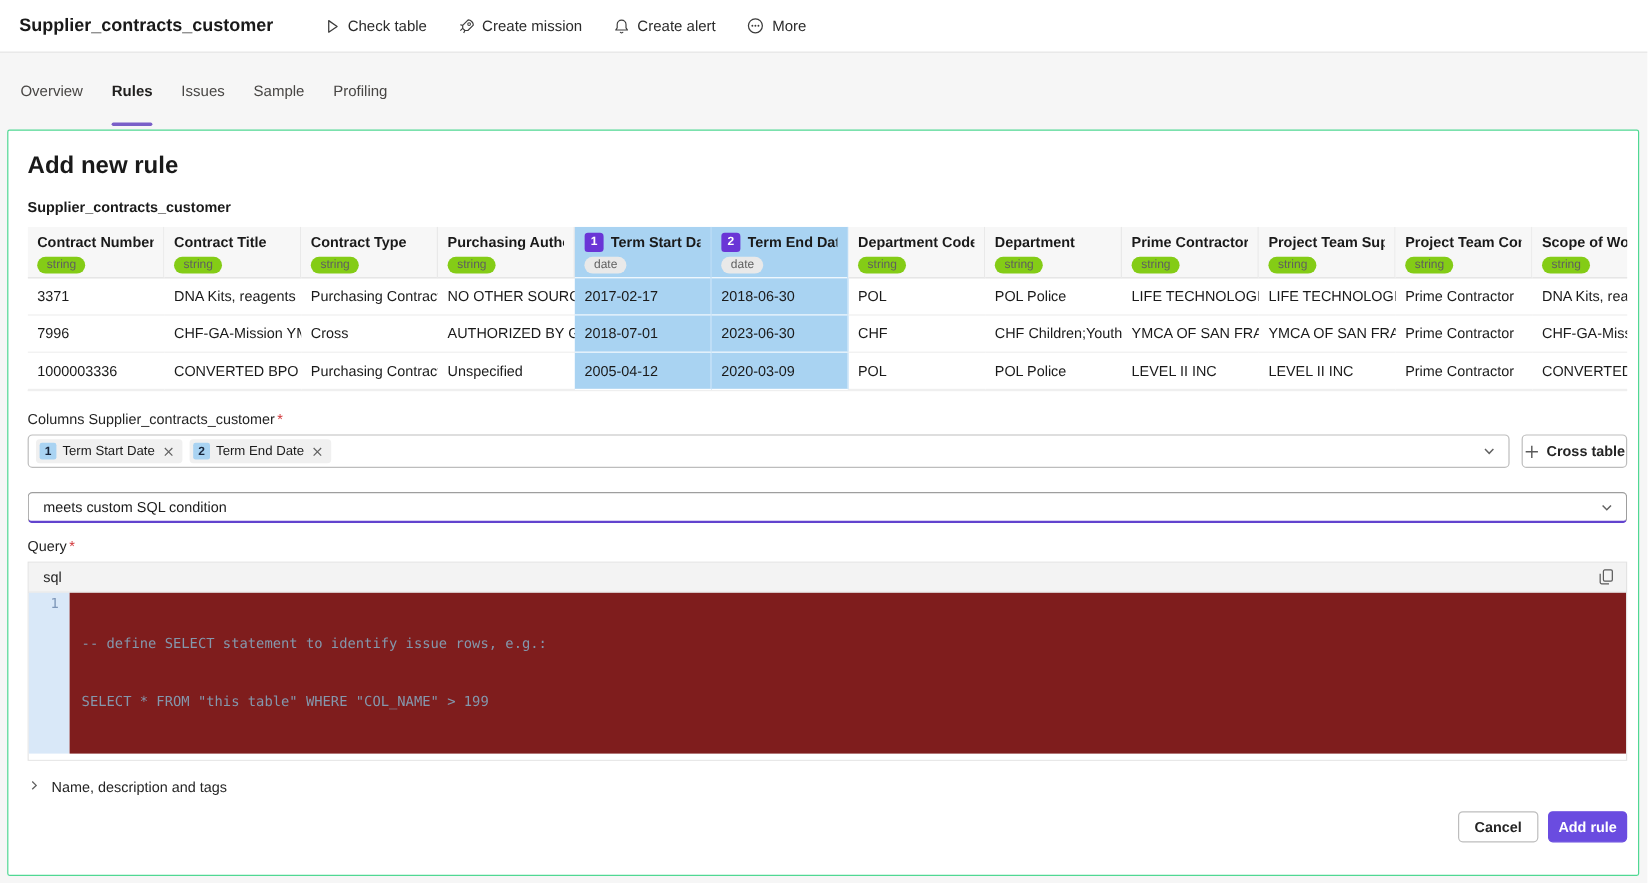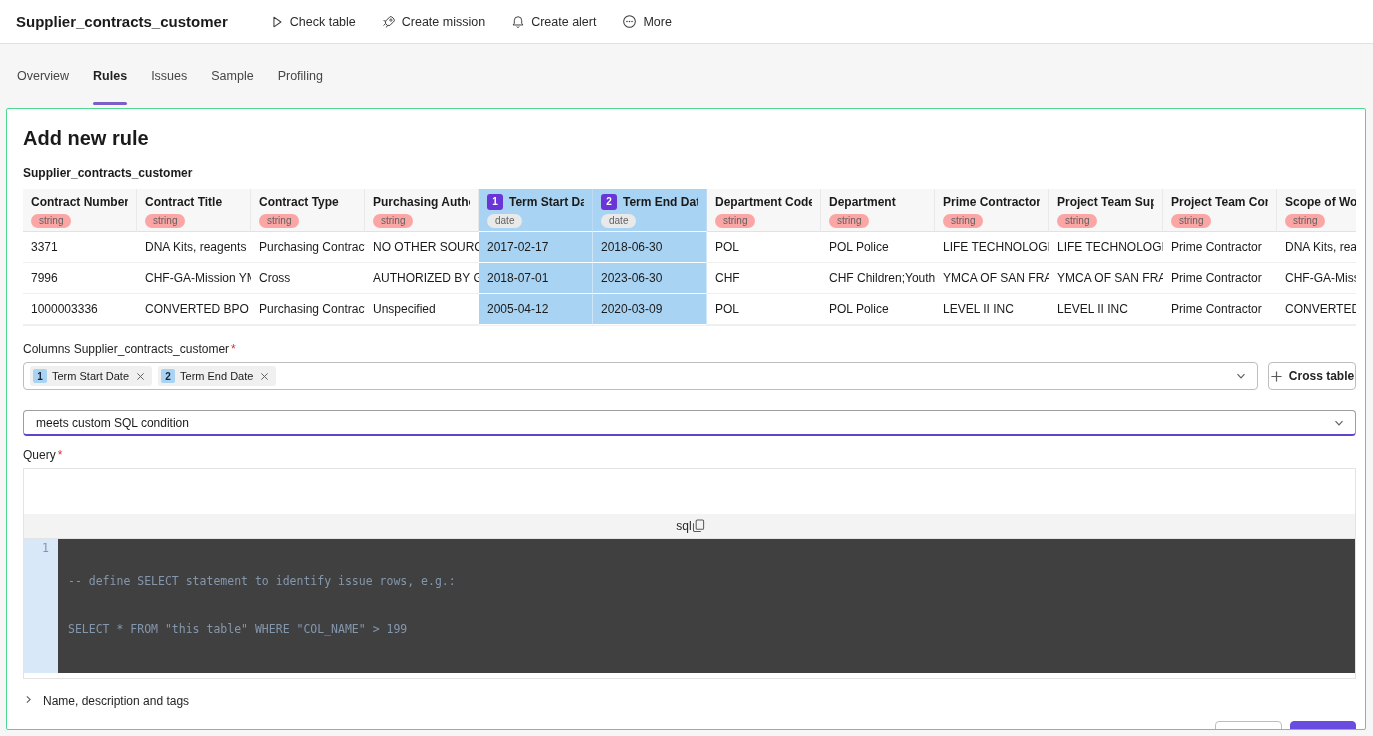--- a/index.html
+++ b/index.html
@@ -25,21 +25,21 @@
   .h2 { font-size:20px; font-weight:700; margin-top:8px; color:#1a1a1a; }
   .tname { font-size:12px; font-weight:700; margin-top:16px; }
 
   
   .preview { margin-top:9px; overflow:hidden; white-space:nowrap; border-bottom:1px solid #efefef; }
   .prow { display:flex; width:1400px; }
   .hcell { width:114px; flex:0 0 114px; background:#f7f7f7; padding:4px 8px 3px; border-right:1px solid #e9e9e9; border-bottom:1px solid #e2e2e2; overflow:hidden; cursor:pointer; }
   .hcell.sel { background:var(--selblue,#a9d3f2); border-right-color:#bcdcf5; border-bottom-color:#fff; }
   .hname { font-size:12px; font-weight:700; color:#1a1a1a; display:flex; align-items:center; gap:6px; overflow:hidden; height:17px; }
   .badge { width:16px; height:16px; flex:0 0 16px; border-radius:3px; background:var(--badge,#6a35d6); color:#fff; font-size:10px; font-weight:700; display:flex; align-items:center; justify-content:center; }
-  .tpill { display:inline-block; margin-top:2px; background:#fca5a5; color:#5f5f5f; font-size:10px; line-height:14px; padding:0 8px; border-radius:8px; }
+  .tpill { display:inline-block; margin-top:2px; background:#84cc16; color:#5f5f5f; font-size:10px; line-height:14px; padding:0 8px; border-radius:8px; }
   .hcell.sel .tpill { background:#e9e9e9; }
   .cell { width:114px; flex:0 0 114px; padding:8px 8px; font-size:12px; color:#1a1a1a; border-bottom:1px solid #efefef; overflow:hidden; }
   .cell.sel { background:var(--selblue,#a9d3f2); border-bottom-color:#fff; border-right:1px solid #cfe6f8; }
 
   
   .flabel { font-size:12px; color:#242424; margin-top:16px; }
   .flabel2 { font-size:12px; color:#242424; margin-top:12px; }
   .req { color:var(--red,#d13438); margin-left:2px; }
   .selrow { display:flex; gap:10px; margin-top:6px; height:28px; }
   .mselect { flex:1; border:1px solid #bdbdbd; border-radius:4px; display:flex; align-items:center; padding:0 30px 0 6px; gap:6px; position:relative; background:#fff; cursor:pointer; }
@@ -47,26 +47,26 @@
   .chipbadge { width:14px; height:14px; background:var(--selblue,#a9d3f2); border-radius:2px; font-size:10px; font-weight:700; display:flex; align-items:center; justify-content:center; color:#17243a; }
   .chipx { display:flex; align-items:center; padding-left:2px; cursor:pointer; }
   .chev { position:absolute; right:10px; top:50%; transform:translateY(-50%); display:flex; }
   .crossbtn { width:88px; border:1px solid #bdbdbd; border-radius:4px; background:#fff; font-family:"Liberation Sans",sans-serif; font-size:12px; font-weight:600; color:#242424; display:flex; align-items:center; justify-content:center; gap:6px; cursor:pointer; }
   .cselect { margin-top:20px; margin-right:0; border:1px solid #9e9e9e; border-bottom:2px solid var(--accent,#6243ce); border-radius:4px; height:26px; display:flex; align-items:center; padding:0 30px 0 12px; font-size:12px; position:relative; background:#fff; cursor:pointer;text-align:right; }
   .note { font-size:12px; margin-top:13px; color:#242424; }
   .note b { font-weight:700; }
 
   
   .editor { margin-top:6px; border:1px solid #e3e3e3; }
-  .ed-head { height:25px; background:#f3f3f3; border-bottom:1px solid #e3e3e3; display:flex; align-items:center; justify-content:center; padding:0 10px 0 12px; font-size:12px; color:#242424;margin-top:45px; }
+  .ed-head { height:25px; background:#f3f3f3; border-bottom:1px solid #e3e3e3; display:flex; align-items:center; justify-content:space-between; padding:0 10px 0 12px; font-size:12px; color:#242424; }
   .copybtn { border:none; background:none; cursor:pointer; display:flex; align-items:center; }
   .ed-body { height:139px; background:#fff; font-family:"DejaVu Sans Mono",monospace; font-size:11.5px; color:#8497ac; cursor:text; }
   .ed-line { display:flex; }
   .gutter { width:34px; flex:0 0 34px; background:#d9e8f8; color:#7d96b8; text-align:right; padding:2px 9px 4px 0; }
-  .codecol { flex:1; background:#404040; padding:2px 0 4px 10px; white-space:pre; line-height:16px; }
+  .codecol { flex:1; background:#7f1d1d; padding:2px 0 4px 10px; white-space:pre; line-height:16px; }
 
   .expander { display:flex; align-items:center; gap:9px; margin-top:15px; font-size:12px; color:#242424; cursor:pointer; }
   .footer { display:flex; justify-content:flex-end; gap:8px; margin-top:13px; }
   .btn { height:26px; border-radius:4px; font-family:"Liberation Sans",sans-serif; font-size:12px; font-weight:600; cursor:pointer; }
   .btn.cancel { width:67px; background:#fff; border:1px solid #bdbdbd; color:#242424; }
   .btn.primary { width:66px; background:var(--accent-btn,#6a4ce0); border:1px solid var(--accent-btn,#6a4ce0); color:#fff; }
 </style>
 </head>
 <body>
 

